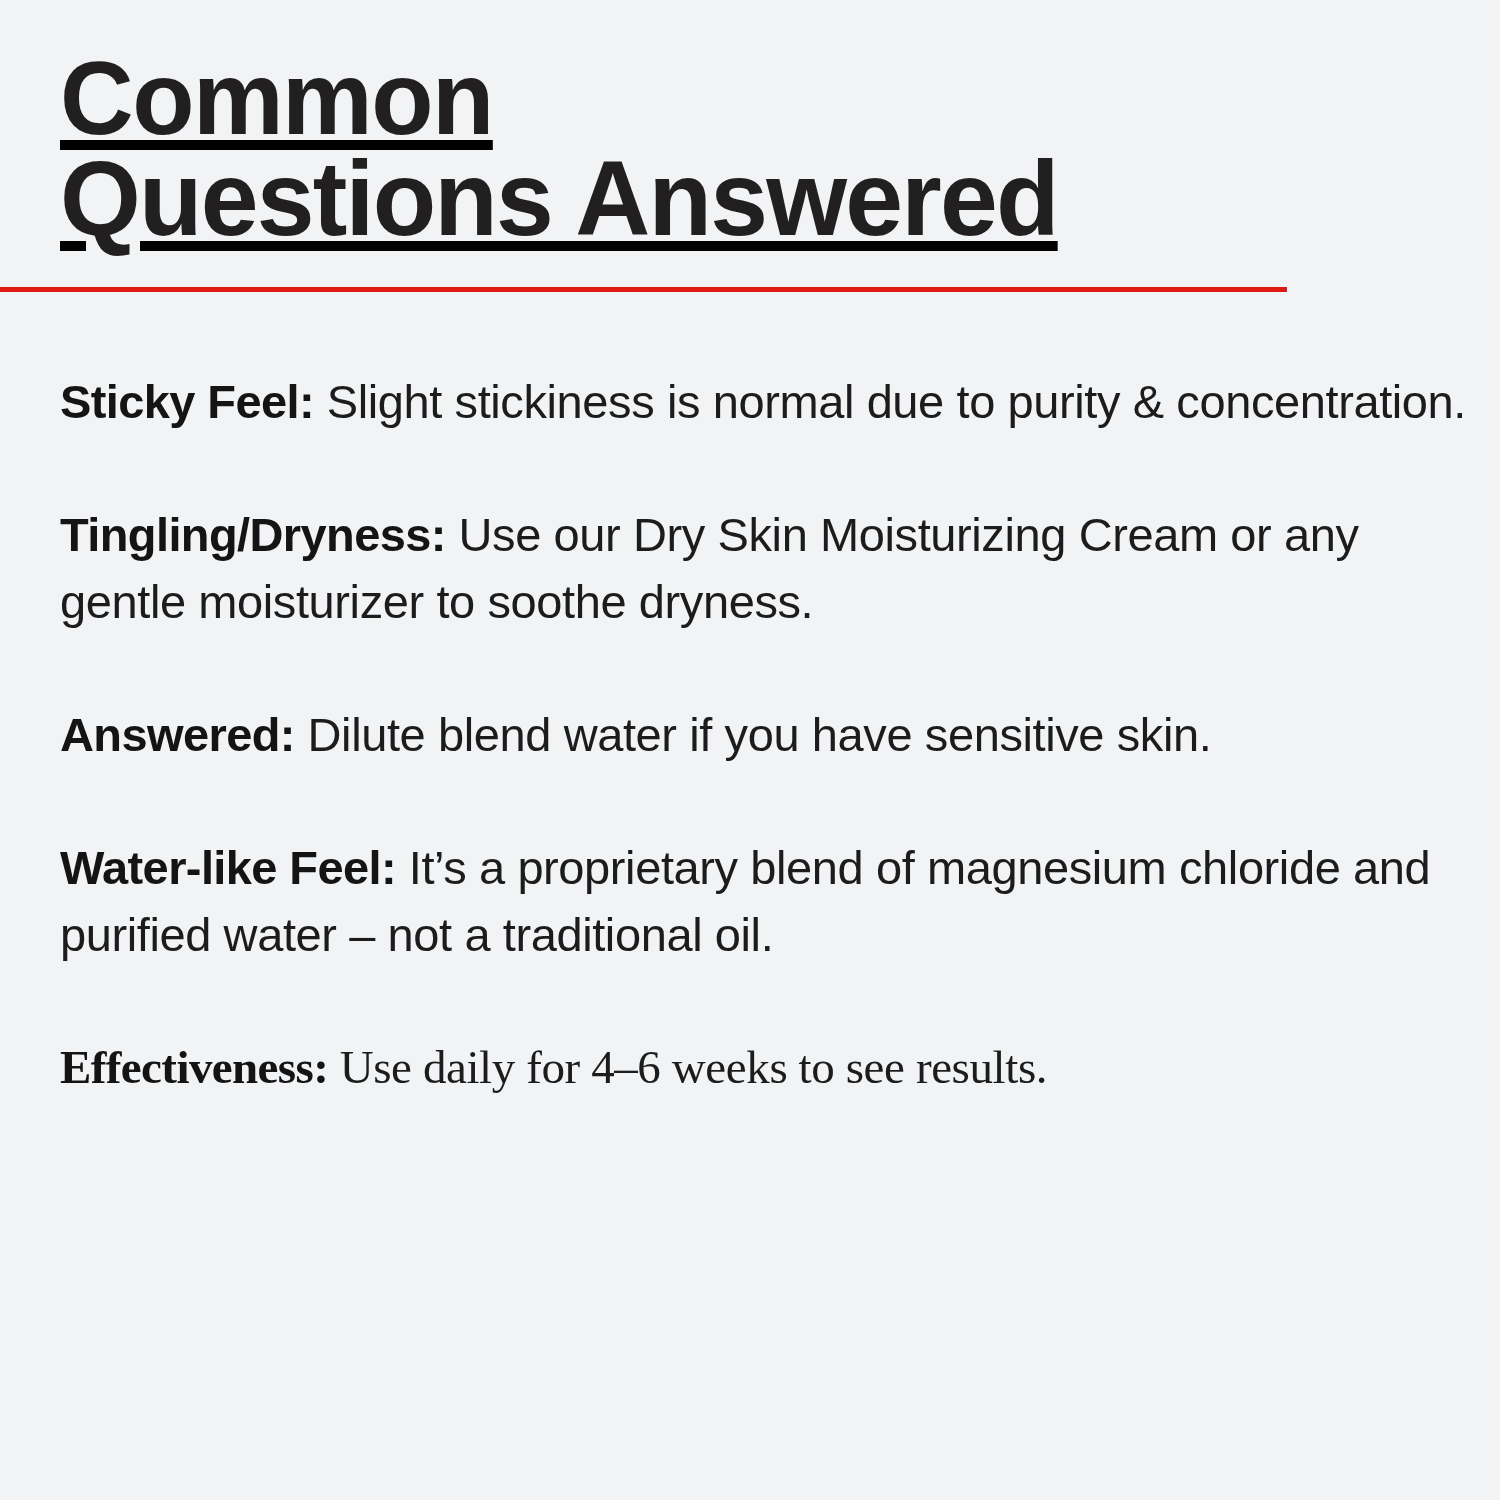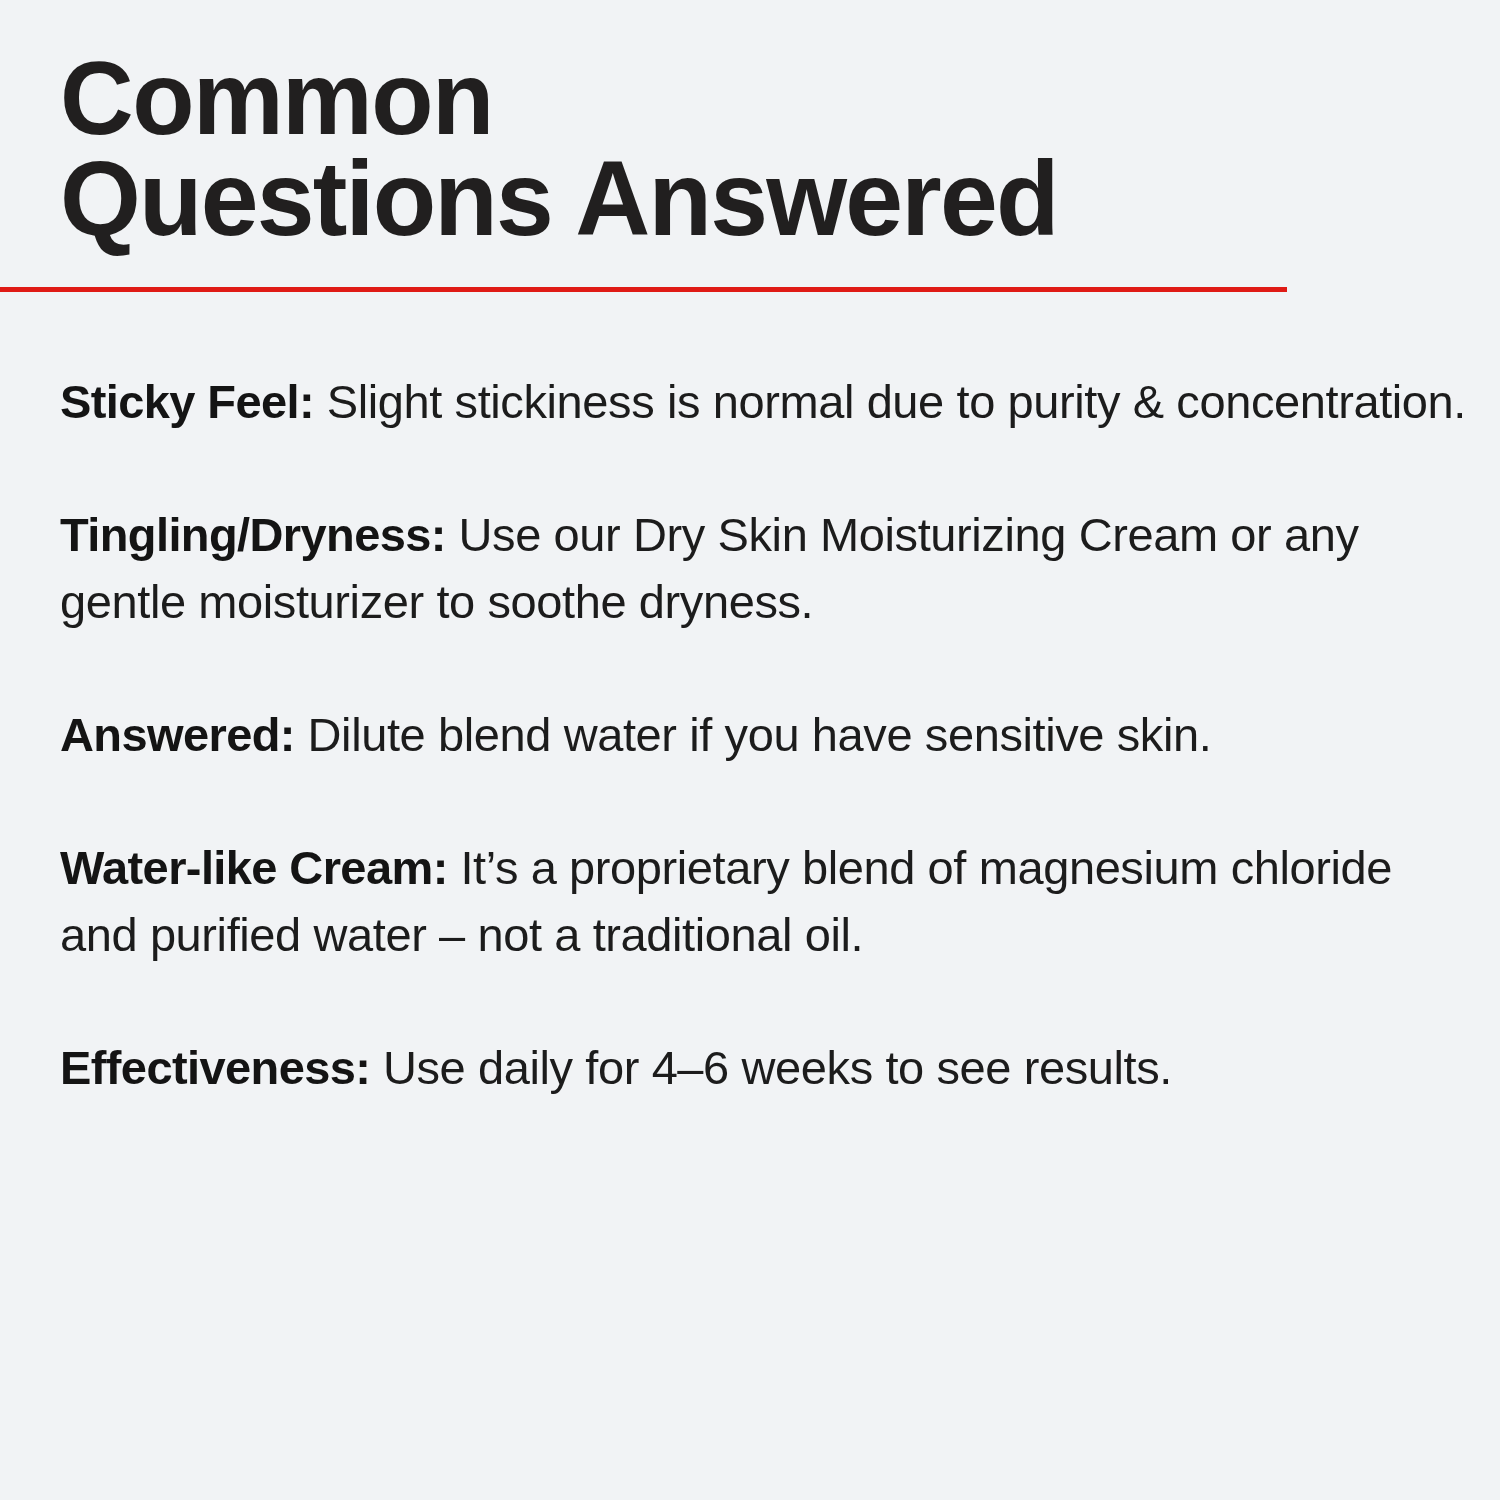--- a/index.html
+++ b/index.html
@@ -26,20 +26,21 @@
   .header {
     position: absolute;
     left: 0;
     top: 0;
     width: 1500px;
   }
 
   .title-block {
     padding-left: 60px;
     padding-top: 48px;
+    text-decoration: underline;
   }
 
   .title-line {
     display: block;
     font-family: "Liberation Sans", "DejaVu Sans", sans-serif;
     font-weight: 700;
     font-size: 104px;
     line-height: 100px;
     letter-spacing: -1.5px;
     color: #211f1f;
@@ -78,20 +79,21 @@
     font-size: 47px;
     line-height: 67px;
     color: #1c1c1c;
     margin: 0 0 66px 0;
     letter-spacing: -0.4px;
     max-width: 1420px;
   }
 
   .faq-item:last-child {
     margin-bottom: 12px;
+    font-family: Liberation Serif, serif;
   }
 
   .faq-term {
     font-weight: 700;
     color: #141414;
     letter-spacing: -0.6px;
   }
 
   .faq-desc {
     font-weight: 400;
@@ -121,21 +123,21 @@
       <span class="faq-term">Tingling/Dryness:</span>
       <span class="faq-desc">Use our Dry Skin Moisturizing Cream or any gentle moisturizer to soothe dryness.</span>
     </p>
 
     <p class="faq-item">
       <span class="faq-term">Answered:</span>
       <span class="faq-desc">Dilute blend water if you have sensitive skin.</span>
     </p>
 
     <p class="faq-item">
-      <span class="faq-term">Water-like Cream:</span>
+      <span class="faq-term">Water-like Feel:</span>
       <span class="faq-desc">It’s a proprietary blend of magnesium chloride and purified water – not a traditional oil.</span>
     </p>
 
     <p class="faq-item">
       <span class="faq-term">Effectiveness:</span>
       <span class="faq-desc">Use daily for 4–6 weeks to see results.</span>
     </p>
 
   </div>
 

